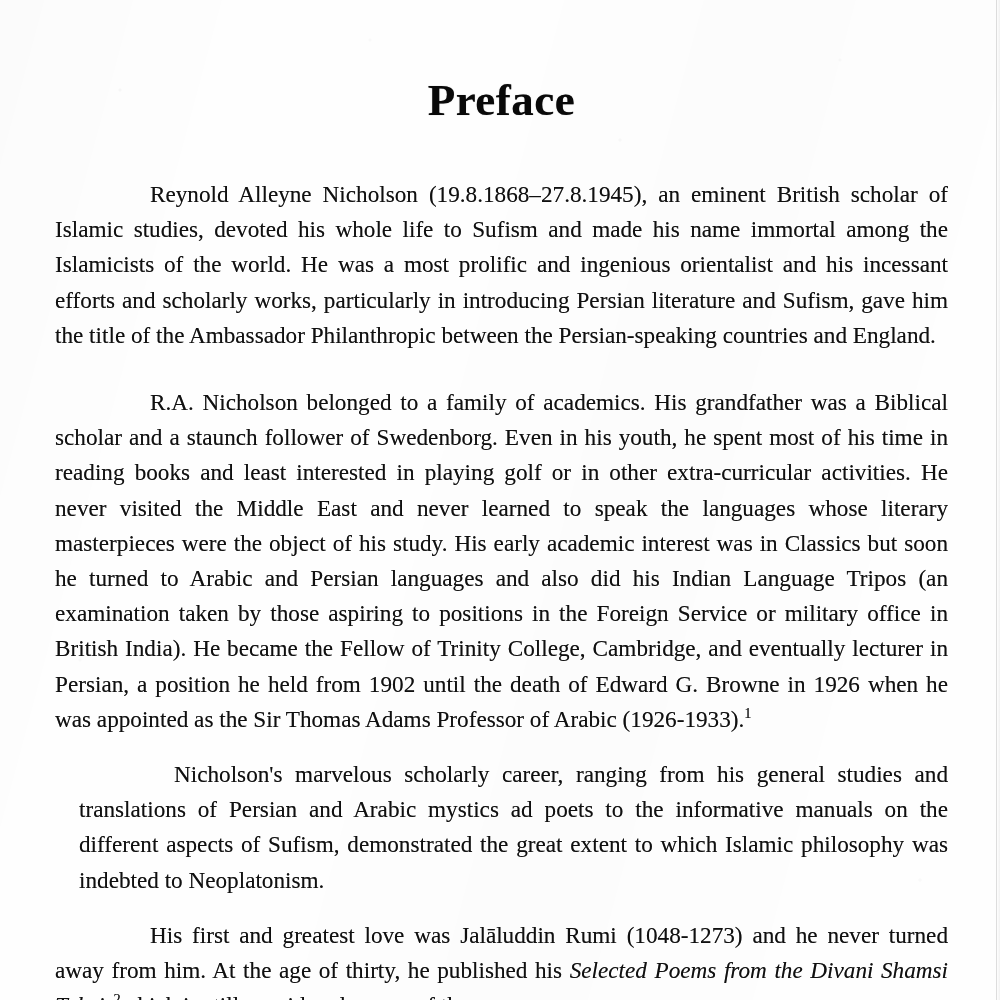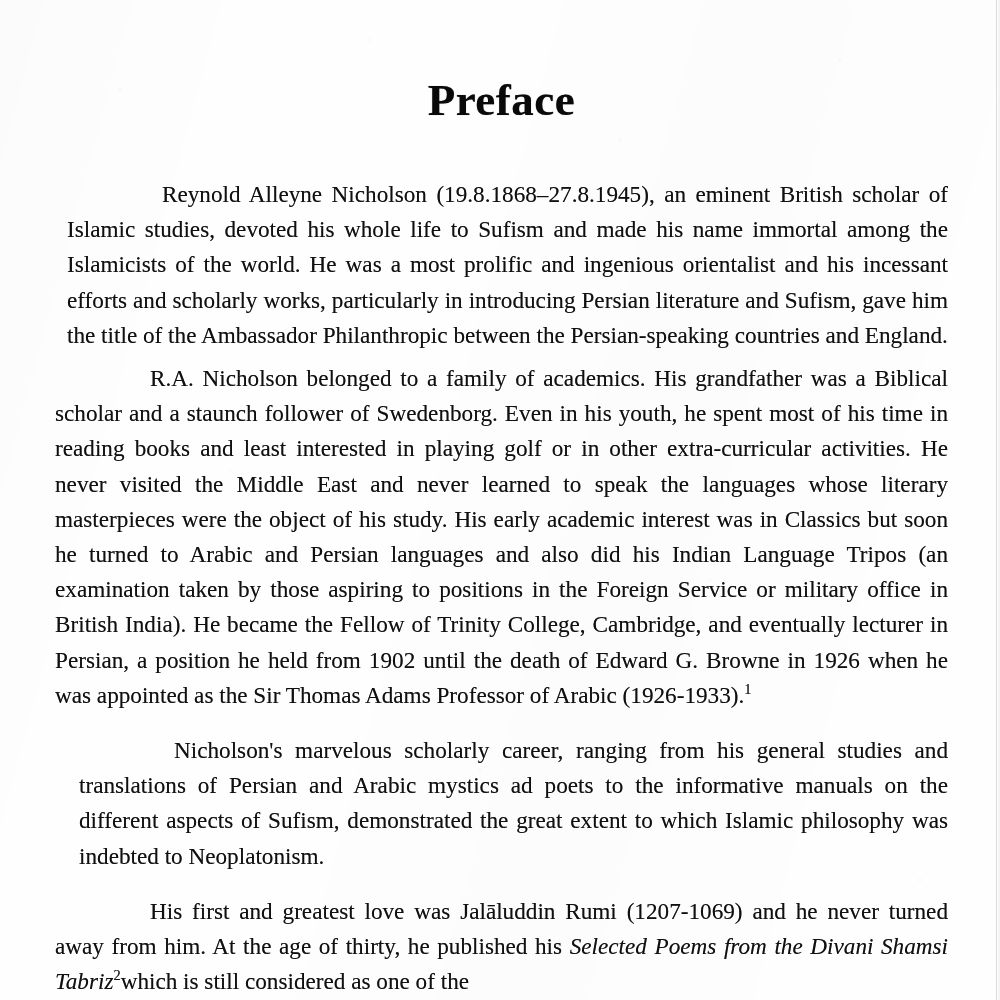--- a/index.html
+++ b/index.html
@@ -81,22 +81,22 @@
     font-size: 23.2px;
     line-height: 35.2px;
     text-align: justify;
     text-indent: 95px;
     margin: 0;
     color: #101010;
     text-shadow: 0 0 0.55px rgba(0,0,0,0.45);
     -webkit-font-smoothing: none;
   }
 
-  #para-1 { margin-top: 54px; margin-left: 12px; }
-  #para-2 { margin-top: 8px; }
+  #para-1 { margin-top: 54px; }
+  #para-2 { margin-top: 32px; }
   #para-3 { margin-top: 20px; margin-left: 24px; }
   #para-4 { margin-top: 20px; }
 
   
   #para-4 { max-height: 120px; overflow: hidden; }
 
   sup {
     font-size: 0.62em;
     vertical-align: super;
     line-height: 0;
@@ -116,16 +116,16 @@
   <div id="content">
 
     <h1 id="chapter-title">Preface</h1>
 
     <p class="para" id="para-1">Reynold Alleyne Nicholson (19.8.1868–27.8.1945), an eminent British scholar of Islamic studies, devoted his whole life to Sufism and made his name immortal among the Islamicists of the world. He was a most prolific and ingenious orientalist and his incessant efforts and scholarly works, particularly in introducing Persian literature and Sufism, gave him the title of the Ambassador Philanthropic between the Persian-speaking countries and England.</p>
 
     <p class="para" id="para-2"><span>R.A. Nicholson belonged to a family of academics. His grandfather was a Biblical scholar and a staunch follower of Swedenborg. Even in his youth, he spent most of his time in reading books and least interested in playing golf or in other extra-curricular activities. He never visited the Middle East and never learned to speak the languages whose literary masterpieces were the object of his study. His early academic interest was in Classics but soon he turned to Arabic and Persian languages and also did his Indian Language Tripos (an examination taken by those aspiring to positions in the Foreign Service or military office in British India). He became the Fellow of Trinity College, Cambridge, and eventually lecturer in Persian, a position he held from 1902 until the death of Edward G. Browne in 1926 when he was appointed as the Sir Thomas Adams Professor of Arabic (1926-1933).</span><sup>1</sup></p>
 
     <p class="para" id="para-3">Nicholson's marvelous scholarly career, ranging from his general studies and translations of Persian and Arabic mystics ad poets to the informative manuals on the different aspects of Sufism, demonstrated the great extent to which Islamic philosophy was indebted to Neoplatonism.</p>
 
-    <p class="para" id="para-4"><span>His first and greatest love was Jalāluddin Rumi (1207-1069) and he never turned away from him. At the age of thirty, he published his </span><em class="ital">Selected Poems from the Divani Shamsi Tabriz</em><sup>2</sup><span>which is still considered as one of the</span></p>
+    <p class="para" id="para-4"><span>His first and greatest love was Jalāluddin Rumi (1048-1273) and he never turned away from him. At the age of thirty, he published his </span><em class="ital">Selected Poems from the Divani Shamsi Tabriz</em><sup>2</sup><span>which is still considered as one of the</span></p>
 
   </div>
 </div>
 
 </body></html>

